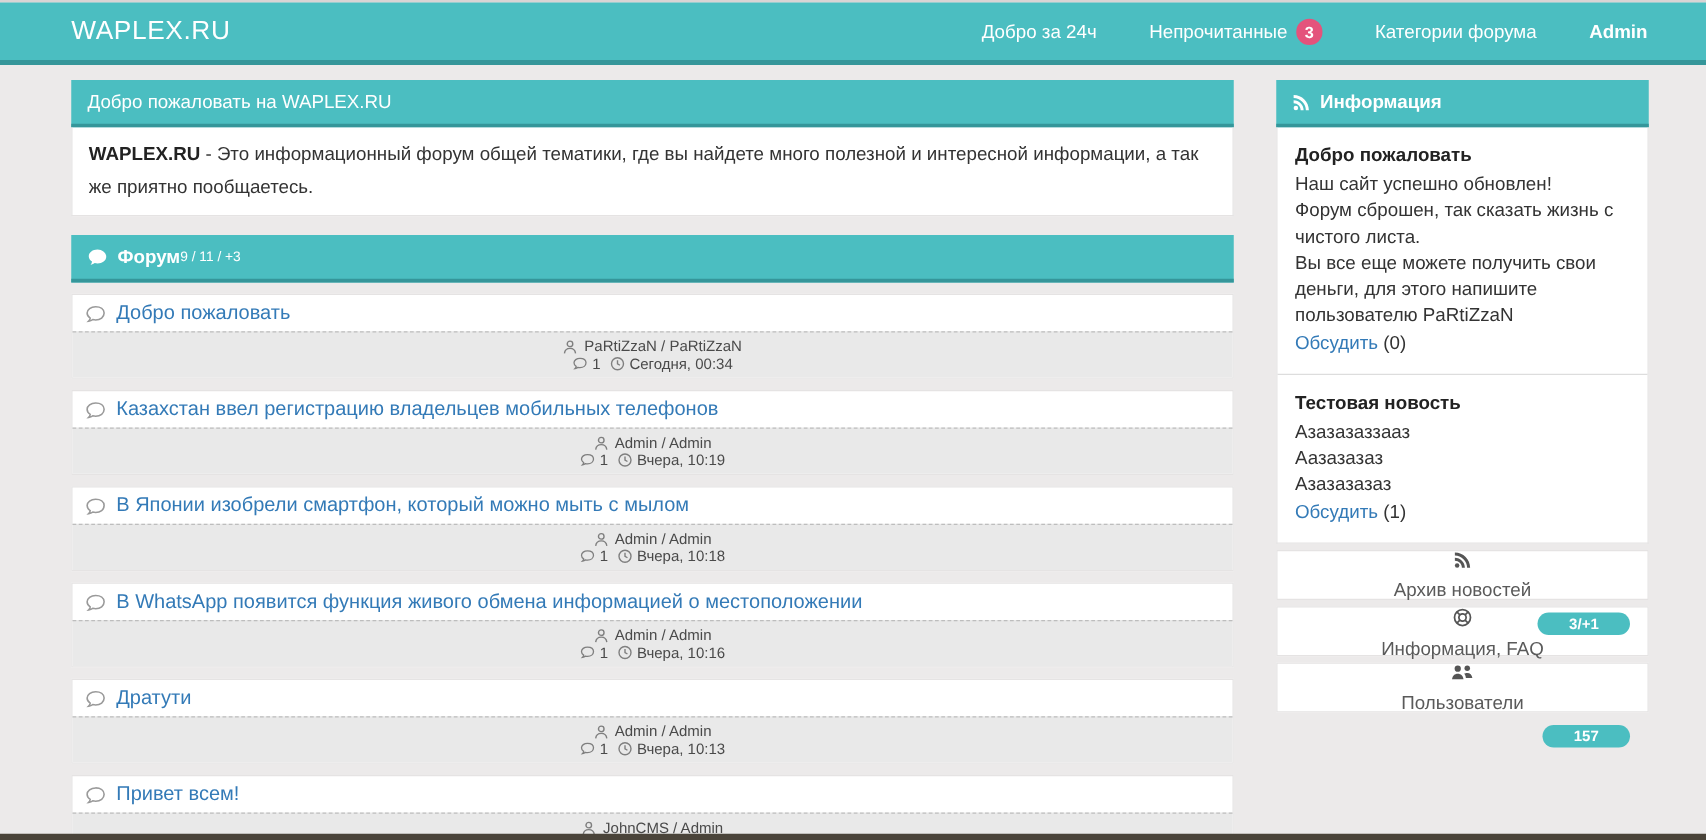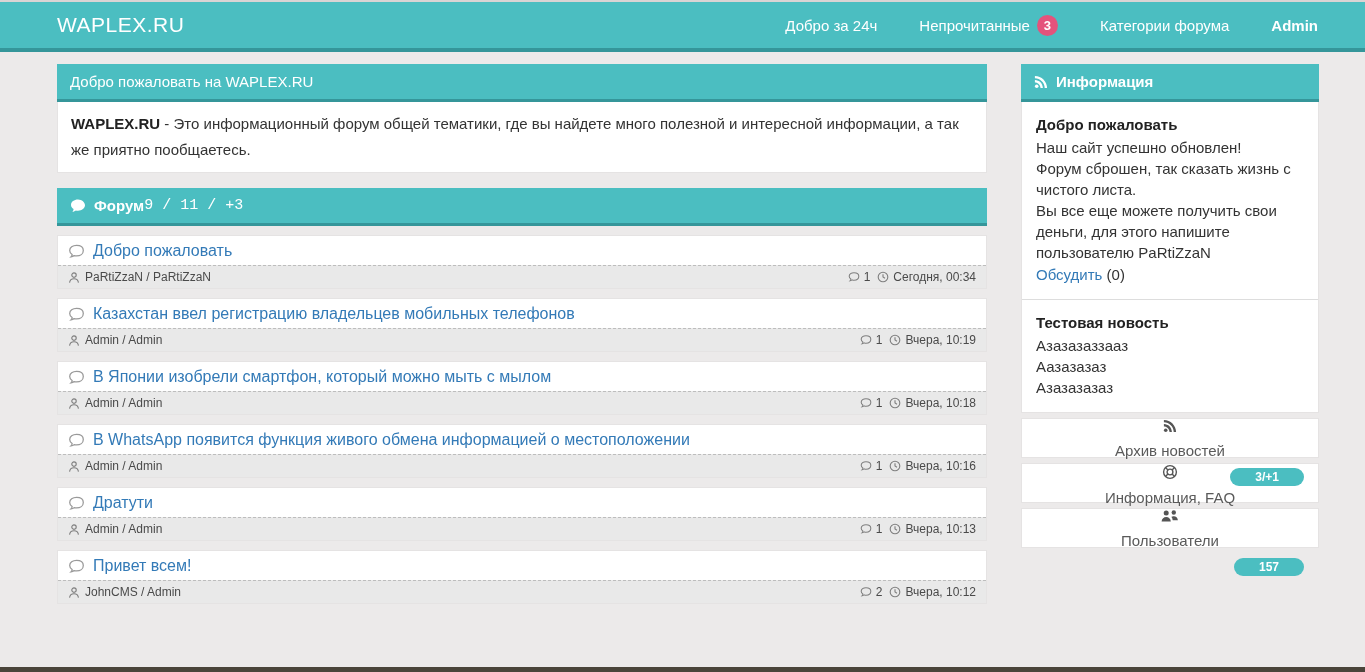--- a/index.html
+++ b/index.html
@@ -33,30 +33,30 @@
     background:#4BBEC1; border-bottom:3px solid #35969A;
     color:#fff; font-size:15px; min-height:38px;
     display:flex; align-items:center; justify-content:flex-start; padding:0 13px;
   }
   .panel-head .ph-left { display:flex; align-items:center; gap:8px; }
   .panel-body { background:#ffffff; border:1px solid #E5E3E3; border-top:none; }
   .welcome-body { padding:9px 13px; font-size:15px; color:#333; line-height:26px; }
   .welcome-body b { color:#222; }
   .forum-head { margin-top:15px; }
   .forum-head .ph-left { font-weight:bold; }
-  .forum-stats { font-size:15px; font-weight:normal;font-family:Liberation Mono, monospace; }
+  .forum-stats { font-size:11px; font-weight:normal; }
   
   .topic-card { background:#fff; border:1px solid #E5E3E3; margin-top:9px; }
   .topic-title-row { display:flex; align-items:center; gap:8px; padding:5px 10px 4px 10px; min-height:29px; }
   .topic-title-row .t-icon { color:#9a9a9a; flex:none; display:flex; }
   .topic-title { color:#337AB7; font-size:16px; text-decoration:none; cursor:pointer; }
   .topic-meta {
     background:#E9E9E9; border-top:1px dashed #BDBDBD;
     display:flex; align-items:center; justify-content:space-between;
-    padding:4px 10px; font-size:12px; color:#4a4a4a; min-height:22px;
+    padding:4px 10px; font-size:12px; color:#4a4a4a; min-height:22px;flex-direction:column;
   }
   .meta-left, .meta-right { display:flex; align-items:center; gap:5px; }
   .meta-right { gap:4px; }
   .meta-ico { color:#7f7f7f; display:flex; }
   
   .news-block { padding:12px 14px 14px 14px; font-size:15px; color:#333; line-height:21px; }
   .news-block + .news-block { border-top:1px solid #DDDDDD; }
   .news-title { font-weight:bold; margin-bottom:2px; color:#222; }
   .news-link { color:#337AB7; text-decoration:none; cursor:pointer; }
   .news-link-row { margin-top:1px; color:#333; }
@@ -370,20 +370,24 @@
         <div class="news-link-row">
           <a class="news-link">Обсудить</a>
           <span>(0)</span>
         </div>
       </div>
       <div class="news-block">
         <div class="news-title">Тестовая новость</div>
         <div>Азазазаззааз</div>
         <div>Аазазазаз</div>
         <div>Азазазазаз</div>
+        <div class="news-link-row">
+          <a class="news-link">Обсудить</a>
+          <span>(1)</span>
+        </div>
       </div>
     </div>
 
     <div class="side-menu-row">
       <span class="m-icon">
         <svg width="14" height="14" viewBox="0 0 14 14" fill="currentColor">
             <circle cx="2.7" cy="11.3" r="1.8"></circle>
             <path d="M.9 5.1c4.4 0 8 3.6 8 8H6.5c0-3.1-2.5-5.6-5.6-5.6z"></path>
             <path d="M.9.9c6.7 0 12.2 5.5 12.2 12.2h-2.4C10.7 7.8 6.2 3.3.9 3.3z"></path>
           </svg>

